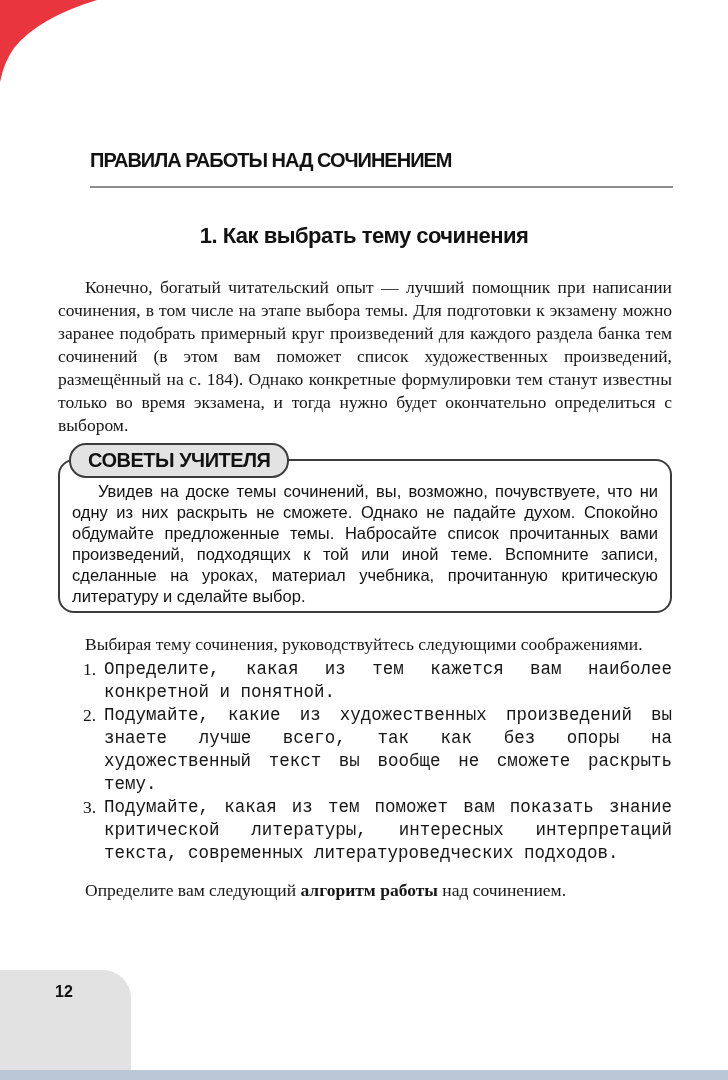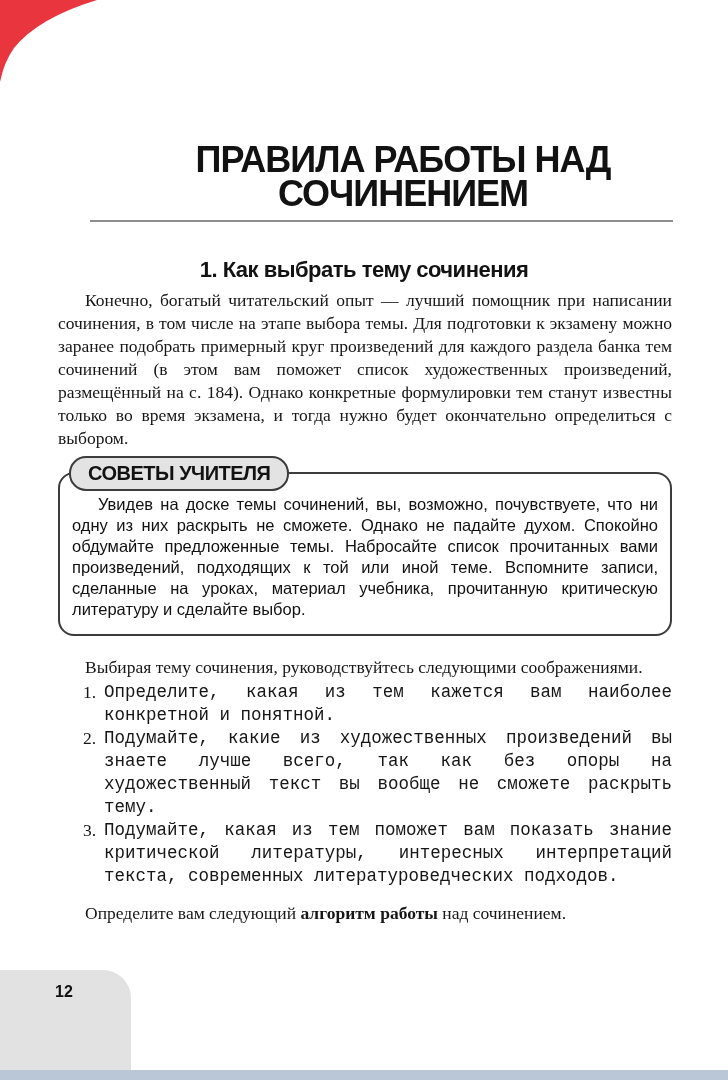--- a/index.html
+++ b/index.html
@@ -17,32 +17,32 @@
     position:relative;width:728px;height:1080px;background:#fff;
     font-family:"Liberation Serif",serif;color:var(--ink);
   }
   .head-font{font-family:"Liberation Sans",sans-serif;font-weight:700;letter-spacing:-0.5px;color:#121212;}
 
   .corner-red{position:absolute;top:0;left:0;color:var(--accent-red);}
 
   .heading-block{padding:131px 0 0 57px;}
   .part-row{display:flex;align-items:center;gap:13px;font-size:26px;line-height:24px;}
   .dot{width:17px;height:17px;border-radius:50%;background:var(--dot-gray);}
-  .page-title{margin:12px 12px 0 33px;font-size:36px;line-height:34px;letter-spacing:-1px;text-align:center;}
+  .page-title{margin:12px 12px 0 33px;font-size:20px;line-height:34px;letter-spacing:-1px;}
   .rule{margin:9px 0 0 33px;width:583px;height:2px;background:var(--rule-gray);}
 
   .section-heading{margin:36px 58px 0 58px;text-align:center;font-size:22px;line-height:24px;letter-spacing:-0.5px;}
 
   .col{margin:0 56px 0 58px;}
   .par{font-size:17.5px;line-height:23px;text-align:justify;text-indent:27px;margin:0;}
-  .intro{margin-top:7px;}
+  .intro{margin-top:28px;}
 
   .advice-box{
     position:relative;margin-top:22px;border:2px solid #3C3C3C;border-radius:16px;
-    padding:20px 12px 14px 12px;
+    padding:20px 12px 4px 12px;
   }
   .advice-pill{
     position:absolute;top:-18px;left:9px;background:var(--pill-bg);
     border:2px solid #3C3C3C;border-radius:17px;padding:4px 17px 5px 17px;
     font-size:20px;line-height:22px;white-space:nowrap;
   }
   .advice-text{
     font-family:"Liberation Sans",sans-serif;font-size:16.5px;line-height:21px;
     text-align:justify;text-indent:26px;margin:0;color:#111;
   }

